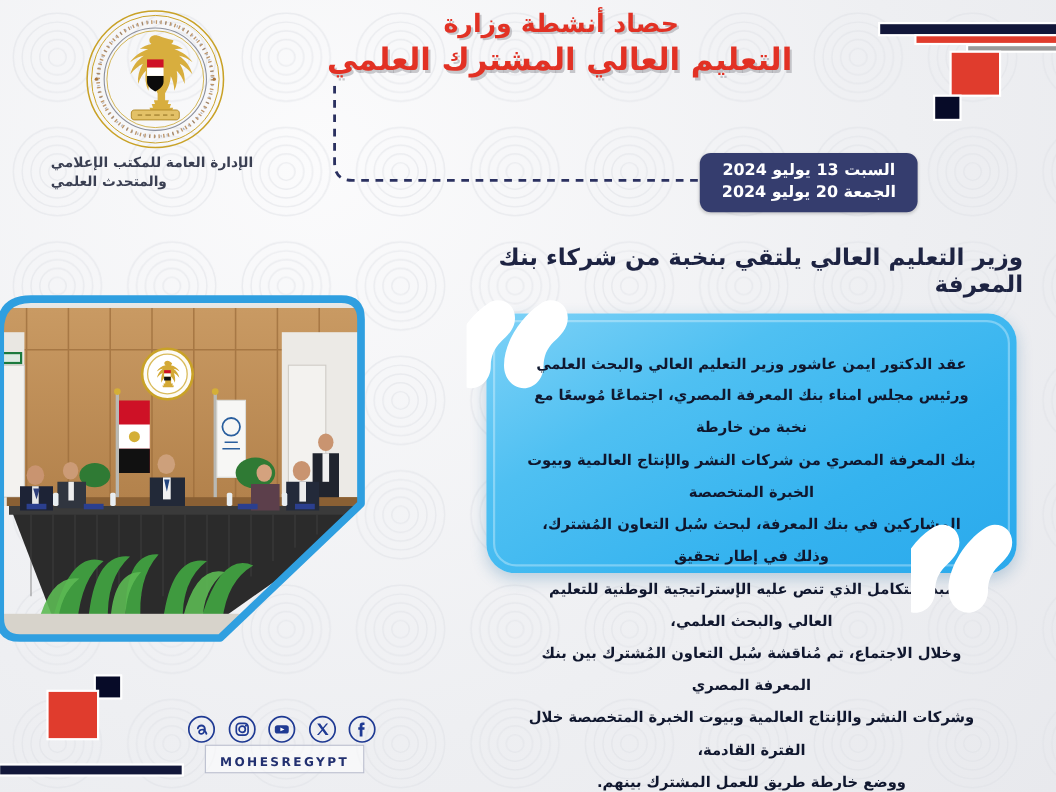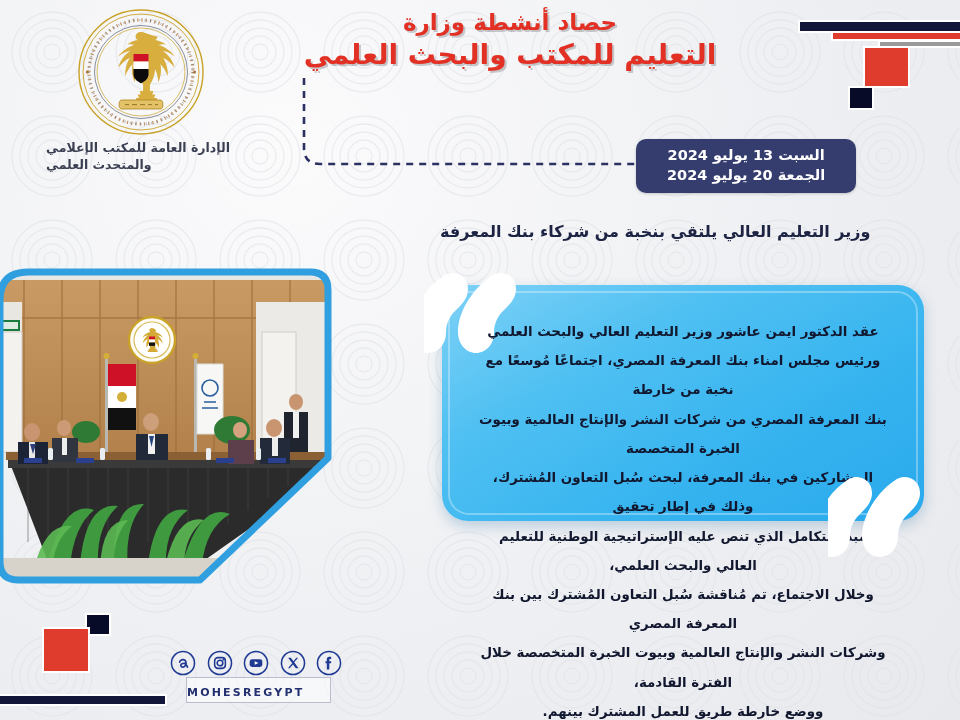--- a/index.html
+++ b/index.html
@@ -112,35 +112,35 @@
     width:420px; height:92px;
     pointer-events:none;
   }
 
   
   .date-badge {
     position:absolute; top:139px; left:636px;
     background:#353d6e;
     color:#ffffff;
     border-radius:10px;
-    padding:7px 31px 8px;
+    padding:7px 20px 8px;
     text-align:center;
     line-height:1.35;
     font-size:14.5px;
     font-weight:700;
     direction:rtl;
     box-shadow:0 1px 3px rgba(0,0,0,.18);
   }
 
   
   .headline {
     position:absolute; top:222px; left:440px; width:490px;
-    text-align:left;
+    text-align:right;
     direction:rtl;
-    font-size:16px;
+    font-size:21px;
     font-weight:700;
     color:#1d2342;
     letter-spacing:-.1px;
   }
 
   
   .photo-frame {
     position:absolute;
     top:262px; left:-12px;
     width:362px; height:330px;
@@ -189,21 +189,21 @@
     width:172px;
     display:flex; justify-content:space-between; align-items:center;
   }
   .social-icon { width:26px; height:26px; display:block; }
 
   .handle-box {
     position:absolute; bottom:17px; left:186px;
     width:145px;
     border:1px solid #b9bdcd;
     background:rgba(255,255,255,.55);
-    text-align:left;
+    text-align:center;
     padding:3px 0 2px;
     margin-top:33px;
   }
   .handle-text {
     font-size:11px;
     font-weight:700;
     letter-spacing:2.2px;
     color:#223070;
     direction:ltr;
   }
@@ -276,21 +276,21 @@
       </g>
     </svg>
     <div class="logo-caption">
       <div>الإدارة العامة للمكتب الإعلامي</div>
       <div>والمتحدث العلمي</div>
     </div>
   </div>
 
   <div class="title-wrap">
     <div class="title-line l1">حصاد أنشطة وزارة</div>
-    <div class="title-line l2">التعليم للمكتب والبحث العلمي</div>
+    <div class="title-line l2">التعليم العالي المشترك العلمي</div>
   </div>
 
   <svg class="dash-connector" viewBox="0 0 420 92" aria-hidden="true">
     <path d="M8 0 V70 Q8 86 24 86 H418" fill="none" stroke="#2b3160" stroke-width="2.6" stroke-dasharray="7 6" stroke-linecap="butt"></path>
   </svg>
 
   <div class="date-badge">
     <div>السبت 13 يوليو 2024</div>
     <div>الجمعة 20 يوليو 2024</div>
   </div>

